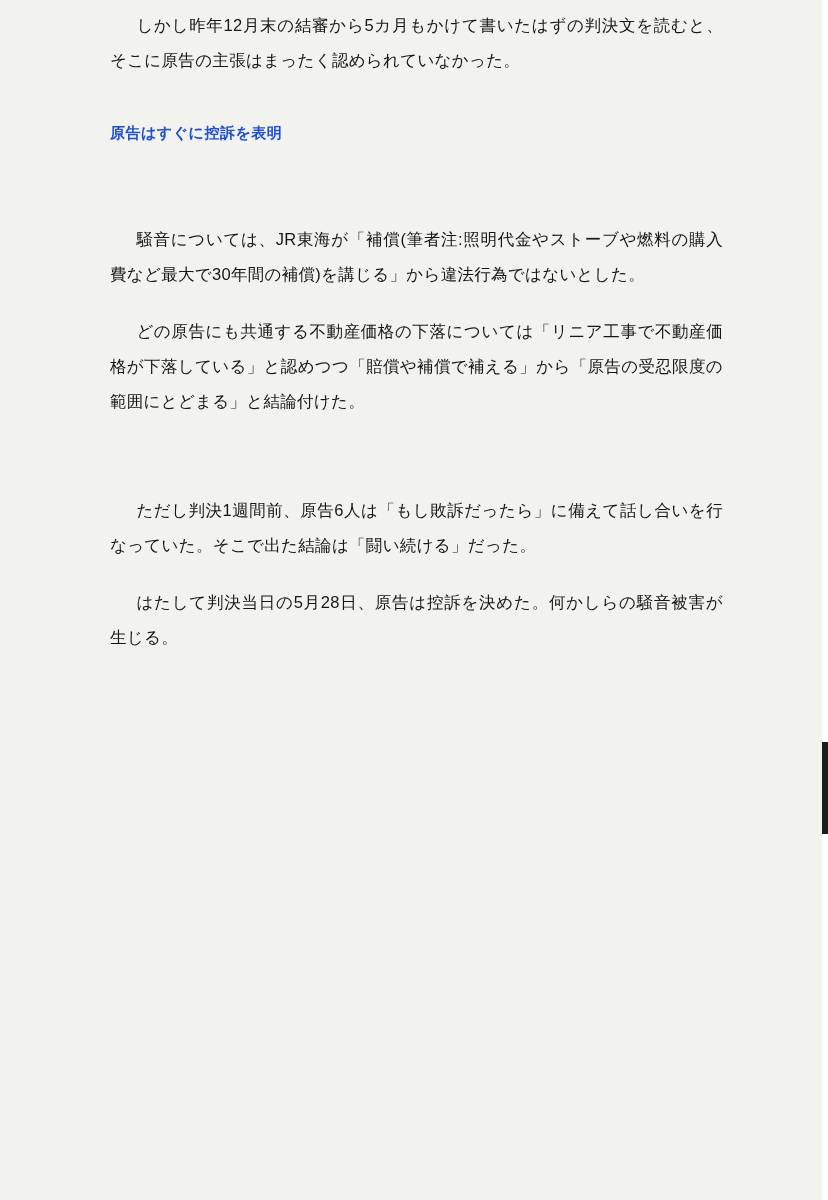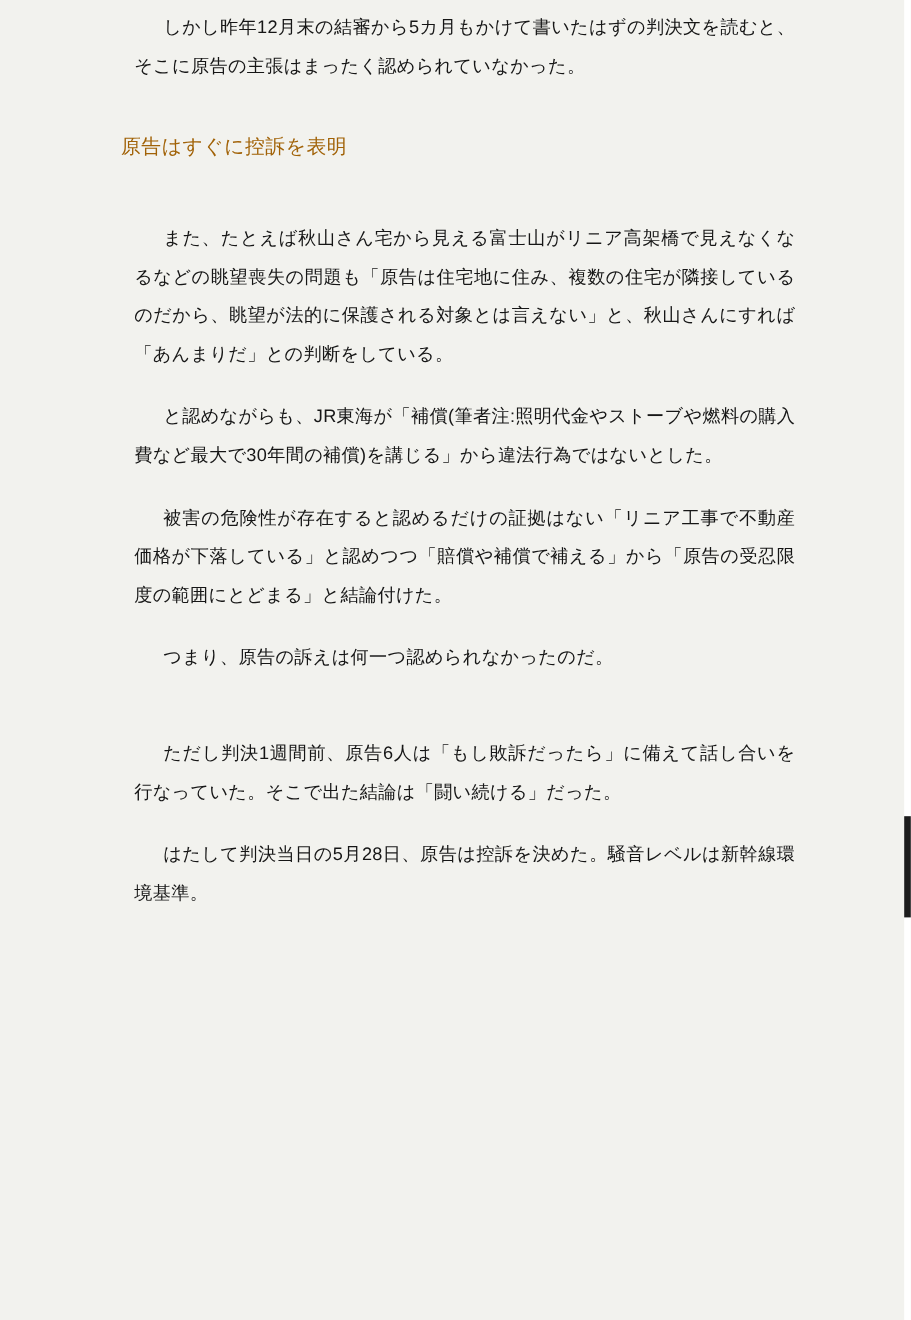--- a/index.html
+++ b/index.html
@@ -34,76 +34,74 @@
   }
   .edge-mark {
     position: absolute;
     right: 0;
     top: 742px;
     width: 6px;
     height: 92px;
     background: #1c1c1c;
   }
   p.para {
-    margin: 0 0 0 12px;
+    margin: 0 0 0 0;
     font-size: 16.5px;
     line-height: 35px;
     letter-spacing: 0.3px;
     text-align: justify;
     text-justify: inter-character;
     color: #161616;
   }
   .indent {
     text-indent: 1.6em;
   }
   .gap-top-0 { padding-top: 8px; }
   .spacer-sm { height: 22px; }
   .spacer-md { height: 30px; }
   .spacer-lg { height: 40px; }
   h2.subhead {
-    font-size: 18px;
+    font-size: 15px;
     line-height: 30px;
-    font-weight: normal;
+    font-weight: bold;
     margin: 0;
     letter-spacing: 0.5px;
-    color: #a16207;
+    color: #1d4ed8;
   }
 </style>
 </head>
 <body>
 
 <div class="page">
 
   <div class="gap-top-0"></div>
 
   <p class="para indent">しかし昨年12月末の結審から5カ月もかけて書いたはずの判決文を読むと、そこに原告の主張はまったく認められていなかった。</p>
 
   <div class="spacer-lg"></div>
 
   <h2 class="subhead">原告はすぐに控訴を表明</h2>
 
   <div class="spacer-md"></div>
 
   <div class="spacer-sm"></div>
 
-  <p class="para indent">また、たとえば秋山さん宅から見える富士山がリニア高架橋で見えなくなるなどの眺望喪失の問題も「原告は住宅地に住み、複数の住宅が隣接しているのだから、眺望が法的に保護される対象とは言えない」と、秋山さんにすれば「あんまりだ」との判断をしている。</p>
   <div class="spacer-sm"></div>
 
-  <p class="para indent">と認めながらも、JR東海が「補償(筆者注:照明代金やストーブや燃料の購入費など最大で30年間の補償)を講じる」から違法行為ではないとした。</p>
+  <p class="para indent">騒音については、JR東海が「補償(筆者注:照明代金やストーブや燃料の購入費など最大で30年間の補償)を講じる」から違法行為ではないとした。</p>
   <div class="spacer-sm"></div>
 
-  <p class="para indent">被害の危険性が存在すると認めるだけの証拠はない「リニア工事で不動産価格が下落している」と認めつつ「賠償や補償で補える」から「原告の受忍限度の範囲にとどまる」と結論付けた。</p>
+  <p class="para indent">どの原告にも共通する不動産価格の下落については「リニア工事で不動産価格が下落している」と認めつつ「賠償や補償で補える」から「原告の受忍限度の範囲にとどまる」と結論付けた。</p>
   <div class="spacer-sm"></div>
 
-  <p class="para indent">つまり、原告の訴えは何一つ認められなかったのだ。</p>
   <div class="spacer-md"></div>
 
   <div class="spacer-sm"></div>
 
   <p class="para indent">ただし判決1週間前、原告6人は「もし敗訴だったら」に備えて話し合いを行なっていた。そこで出た結論は「闘い続ける」だった。</p>
   <div class="spacer-sm"></div>
 
-  <p class="para indent">はたして判決当日の5月28日、原告は控訴を決めた。騒音レベルは新幹線環境基準。</p>
+  <p class="para indent">はたして判決当日の5月28日、原告は控訴を決めた。何かしらの騒音被害が生じる。</p>
   <div class="spacer-sm"></div>
 
   <div class="edge-strip"></div>
   <div class="edge-mark"></div>
 </div>
 
 </body></html>

